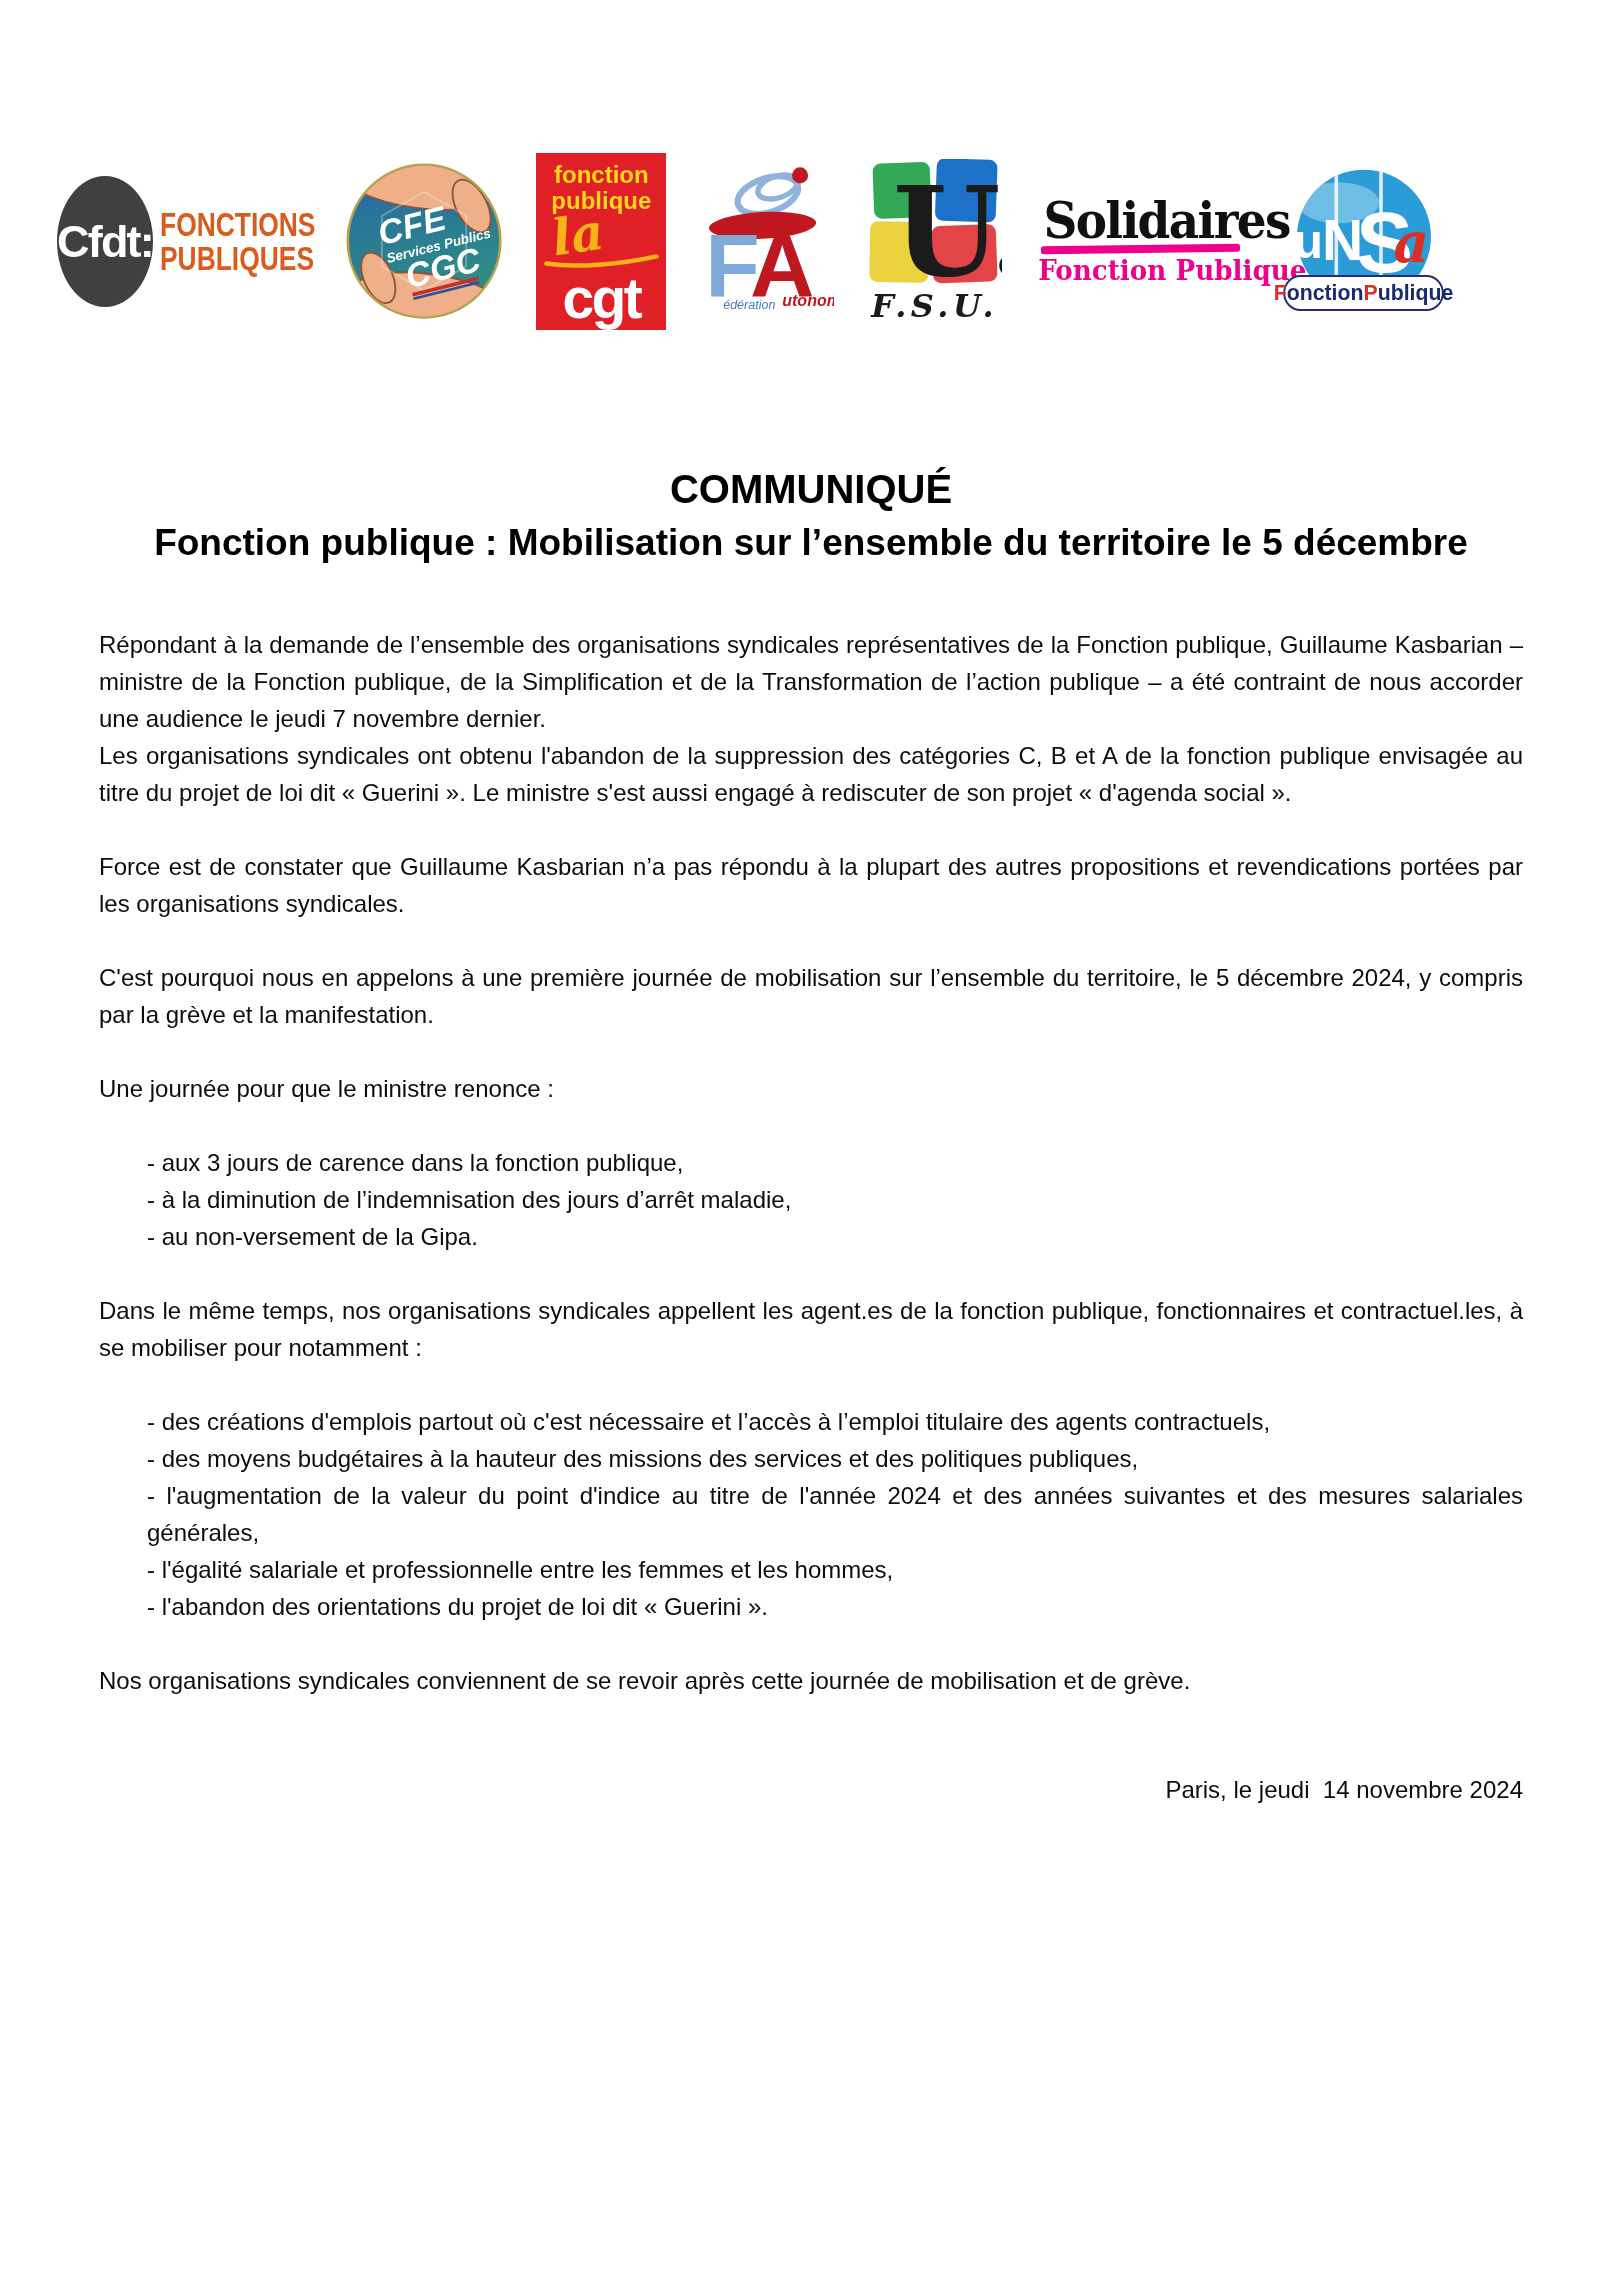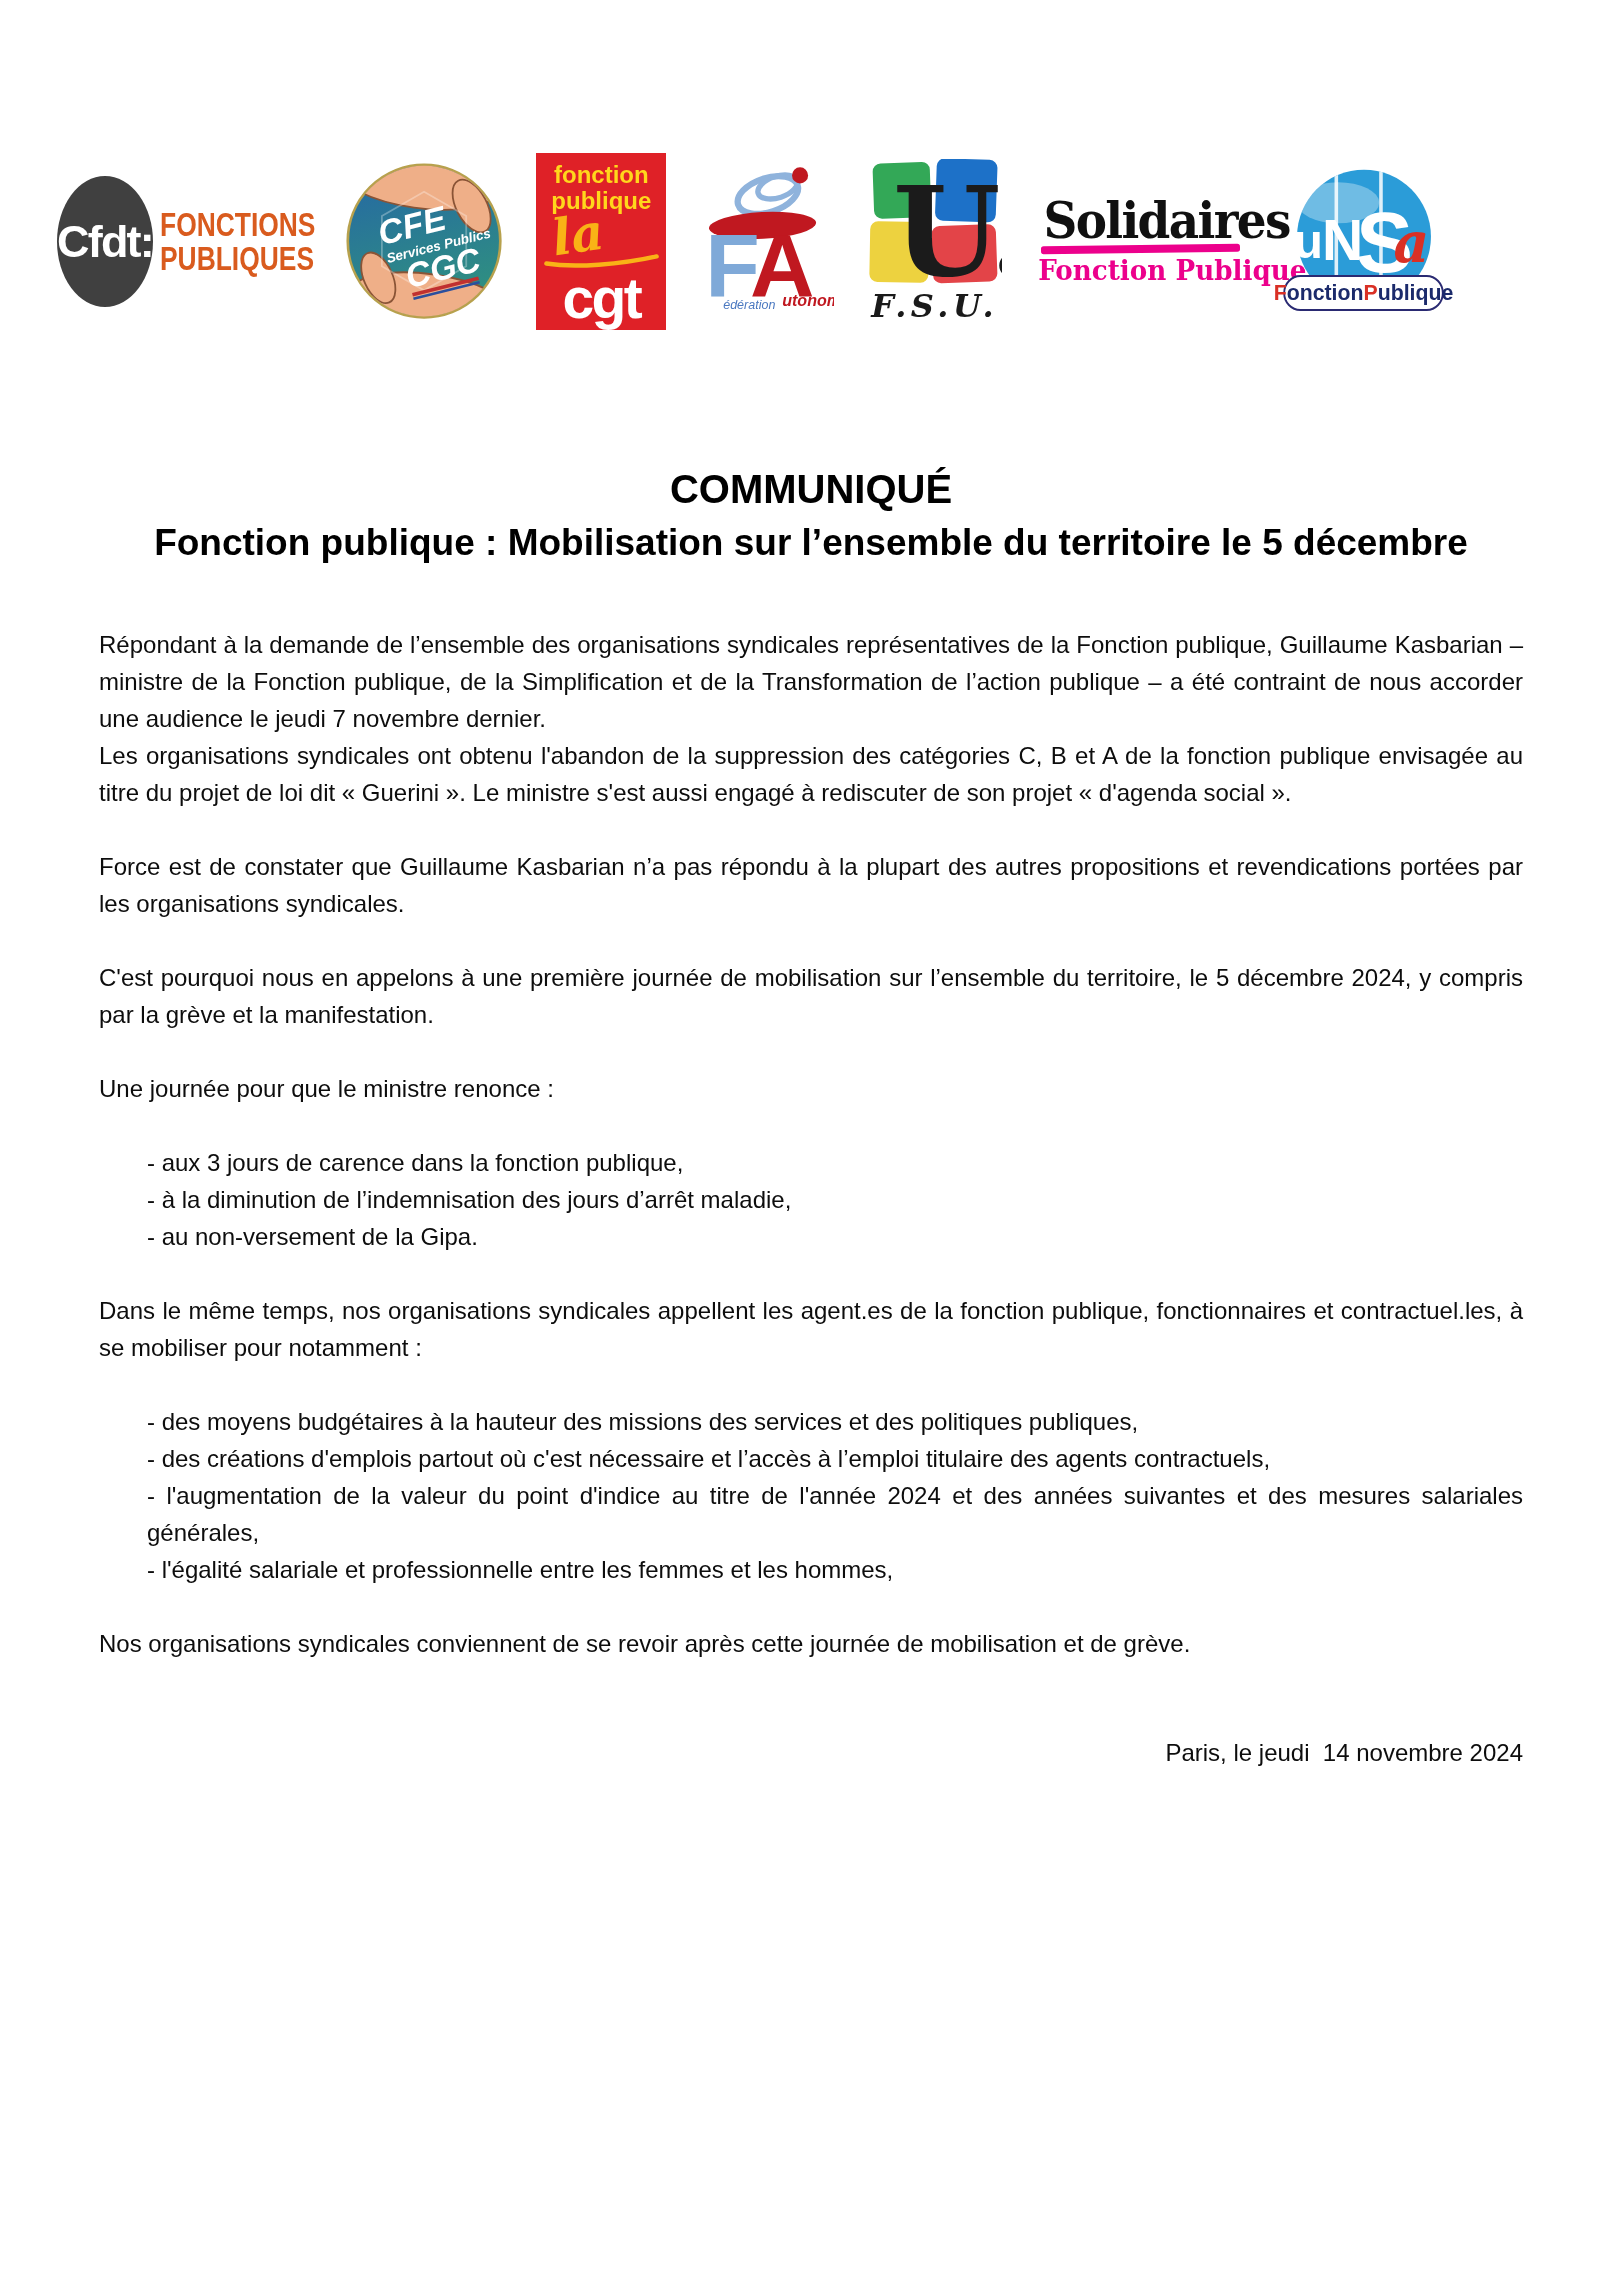--- a/index.html
+++ b/index.html
@@ -233,24 +233,25 @@
 
     <div class="list gap">
       <div class="li">- aux 3 jours de carence dans la fonction publique,</div>
       <div class="li">- à la diminution de l’indemnisation des jours d’arrêt maladie,</div>
       <div class="li">- au non-versement de la Gipa.</div>
     </div>
 
     <p class="gap">Dans le même temps, nos organisations syndicales appellent les agent.es de la fonction publique, fonctionnaires et contractuel.les, à se mobiliser pour notamment :</p>
 
     <div class="list gap">
+      <div class="li">- des créations d'emplois partout où c'est nécessaire et l’accès à l’emploi titulaire des agents contractuels,</div>
       <div class="li">- des moyens budgétaires à la hauteur des missions des services et des politiques publiques,</div>
-      <div class="li">- des créations d'emplois partout où c'est nécessaire et l’accès à l’emploi titulaire des agents contractuels,</div>
       <div class="li">- l'augmentation de la valeur du point d'indice au titre de l'année 2024 et des années suivantes et des mesures salariales générales,</div>
       <div class="li">- l'égalité salariale et professionnelle entre les femmes et les hommes,</div>
+      <div class="li">- l'abandon des orientations du projet de loi dit « Guerini ».</div>
     </div>
 
     <p class="gap">Nos organisations syndicales conviennent de se revoir après cette journée de mobilisation et de grève.</p>
 
     <p class="dateline">Paris, le jeudi  14 novembre 2024</p>
   </div>
 
 </div>
 
 

